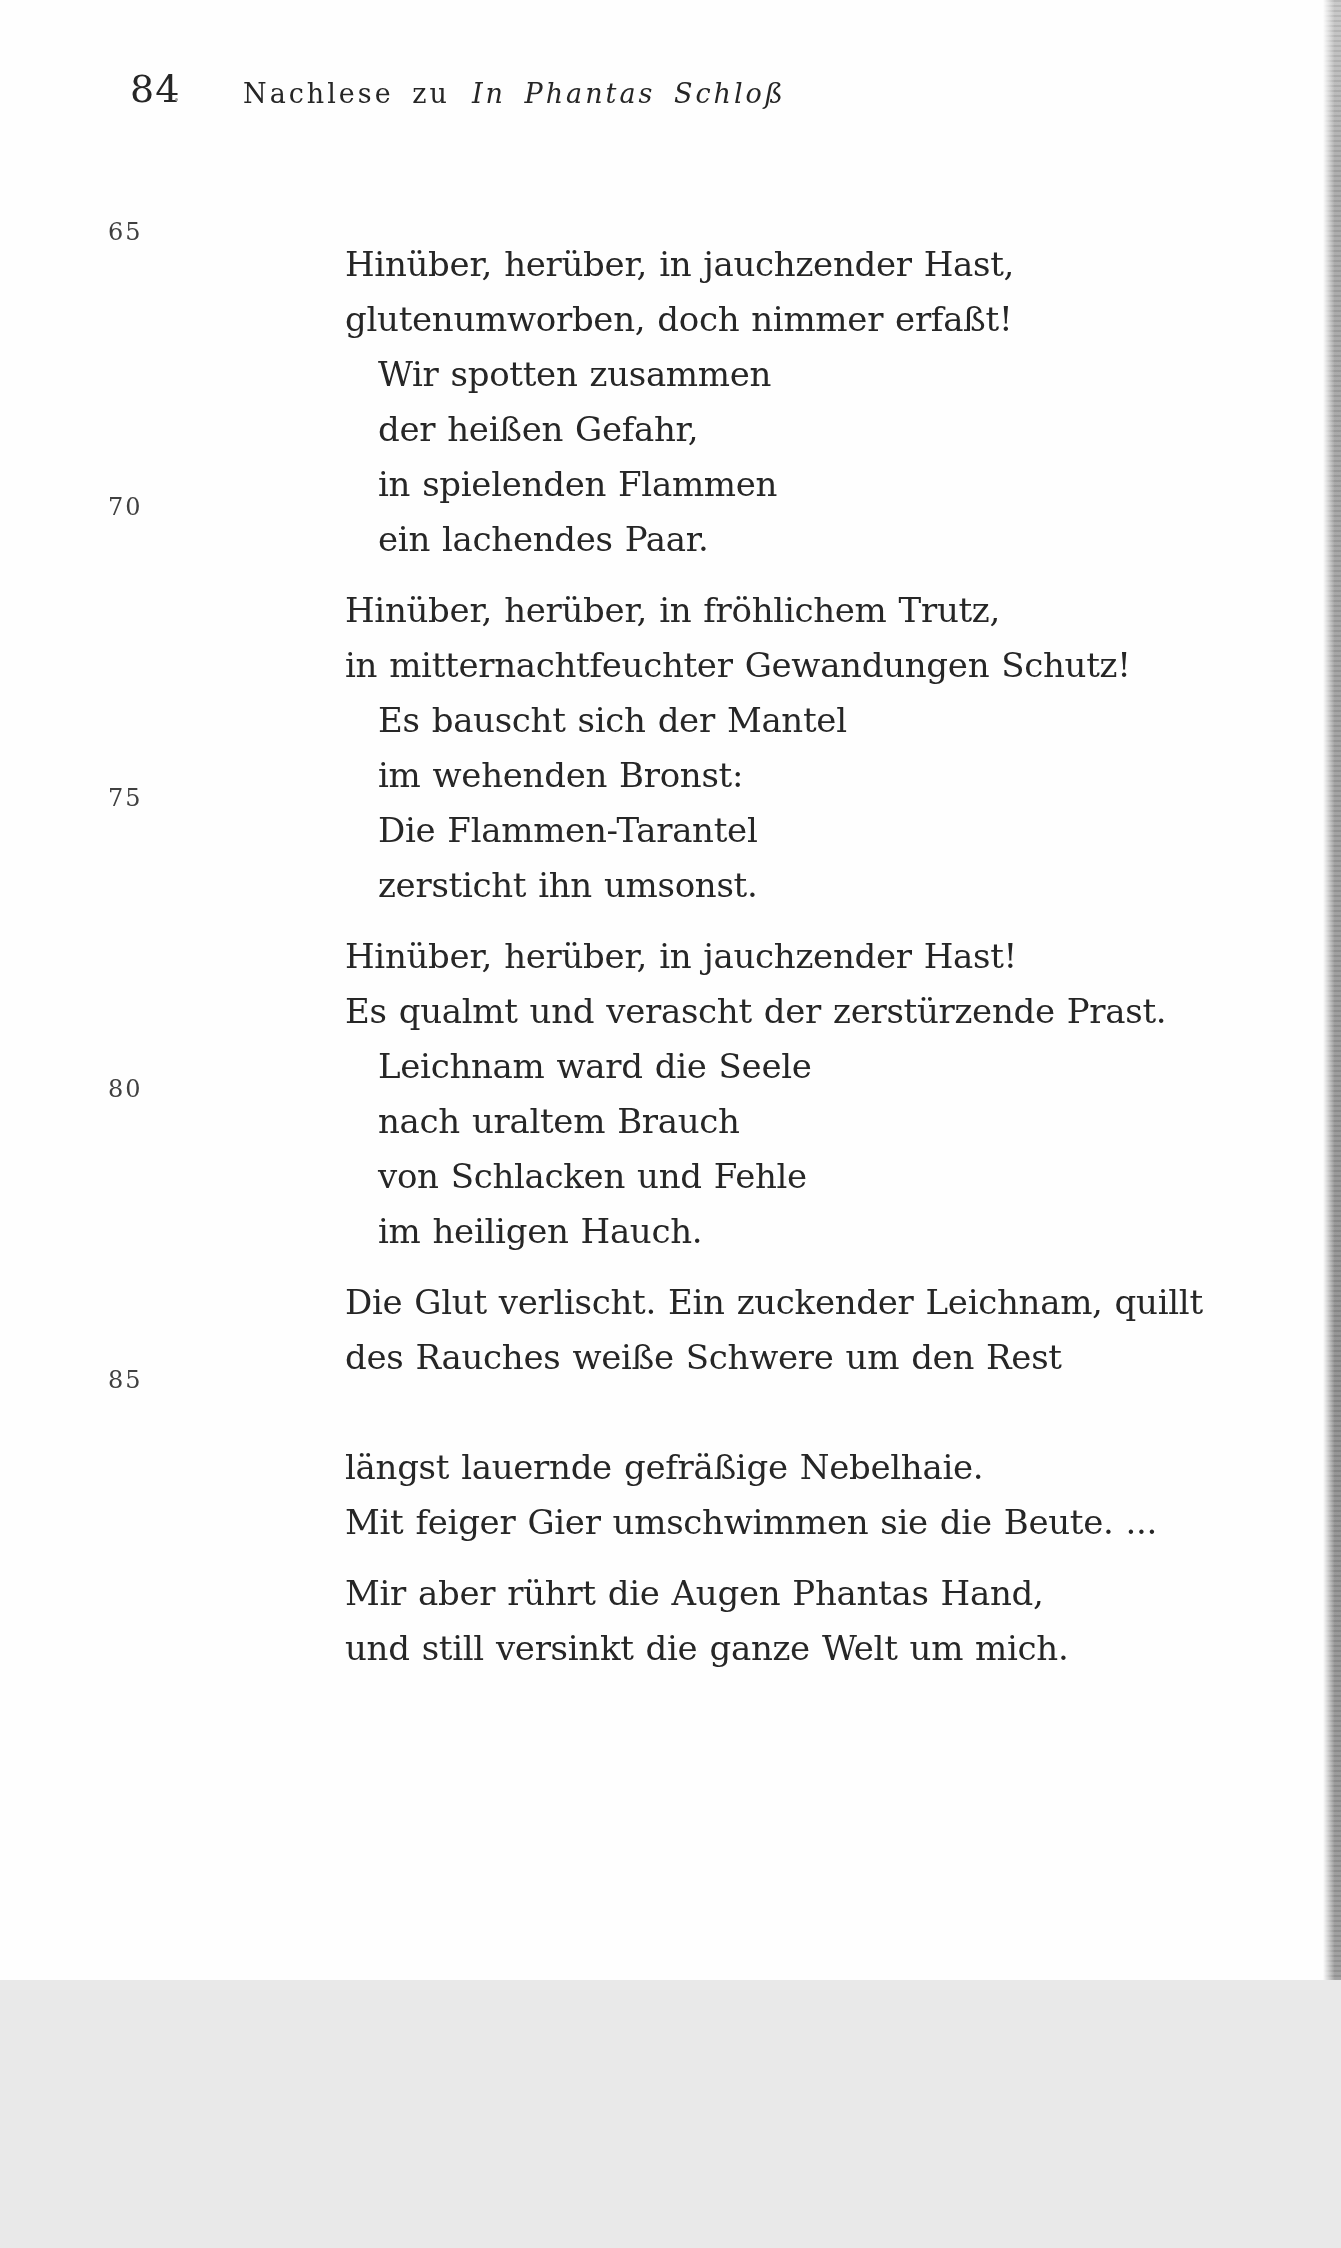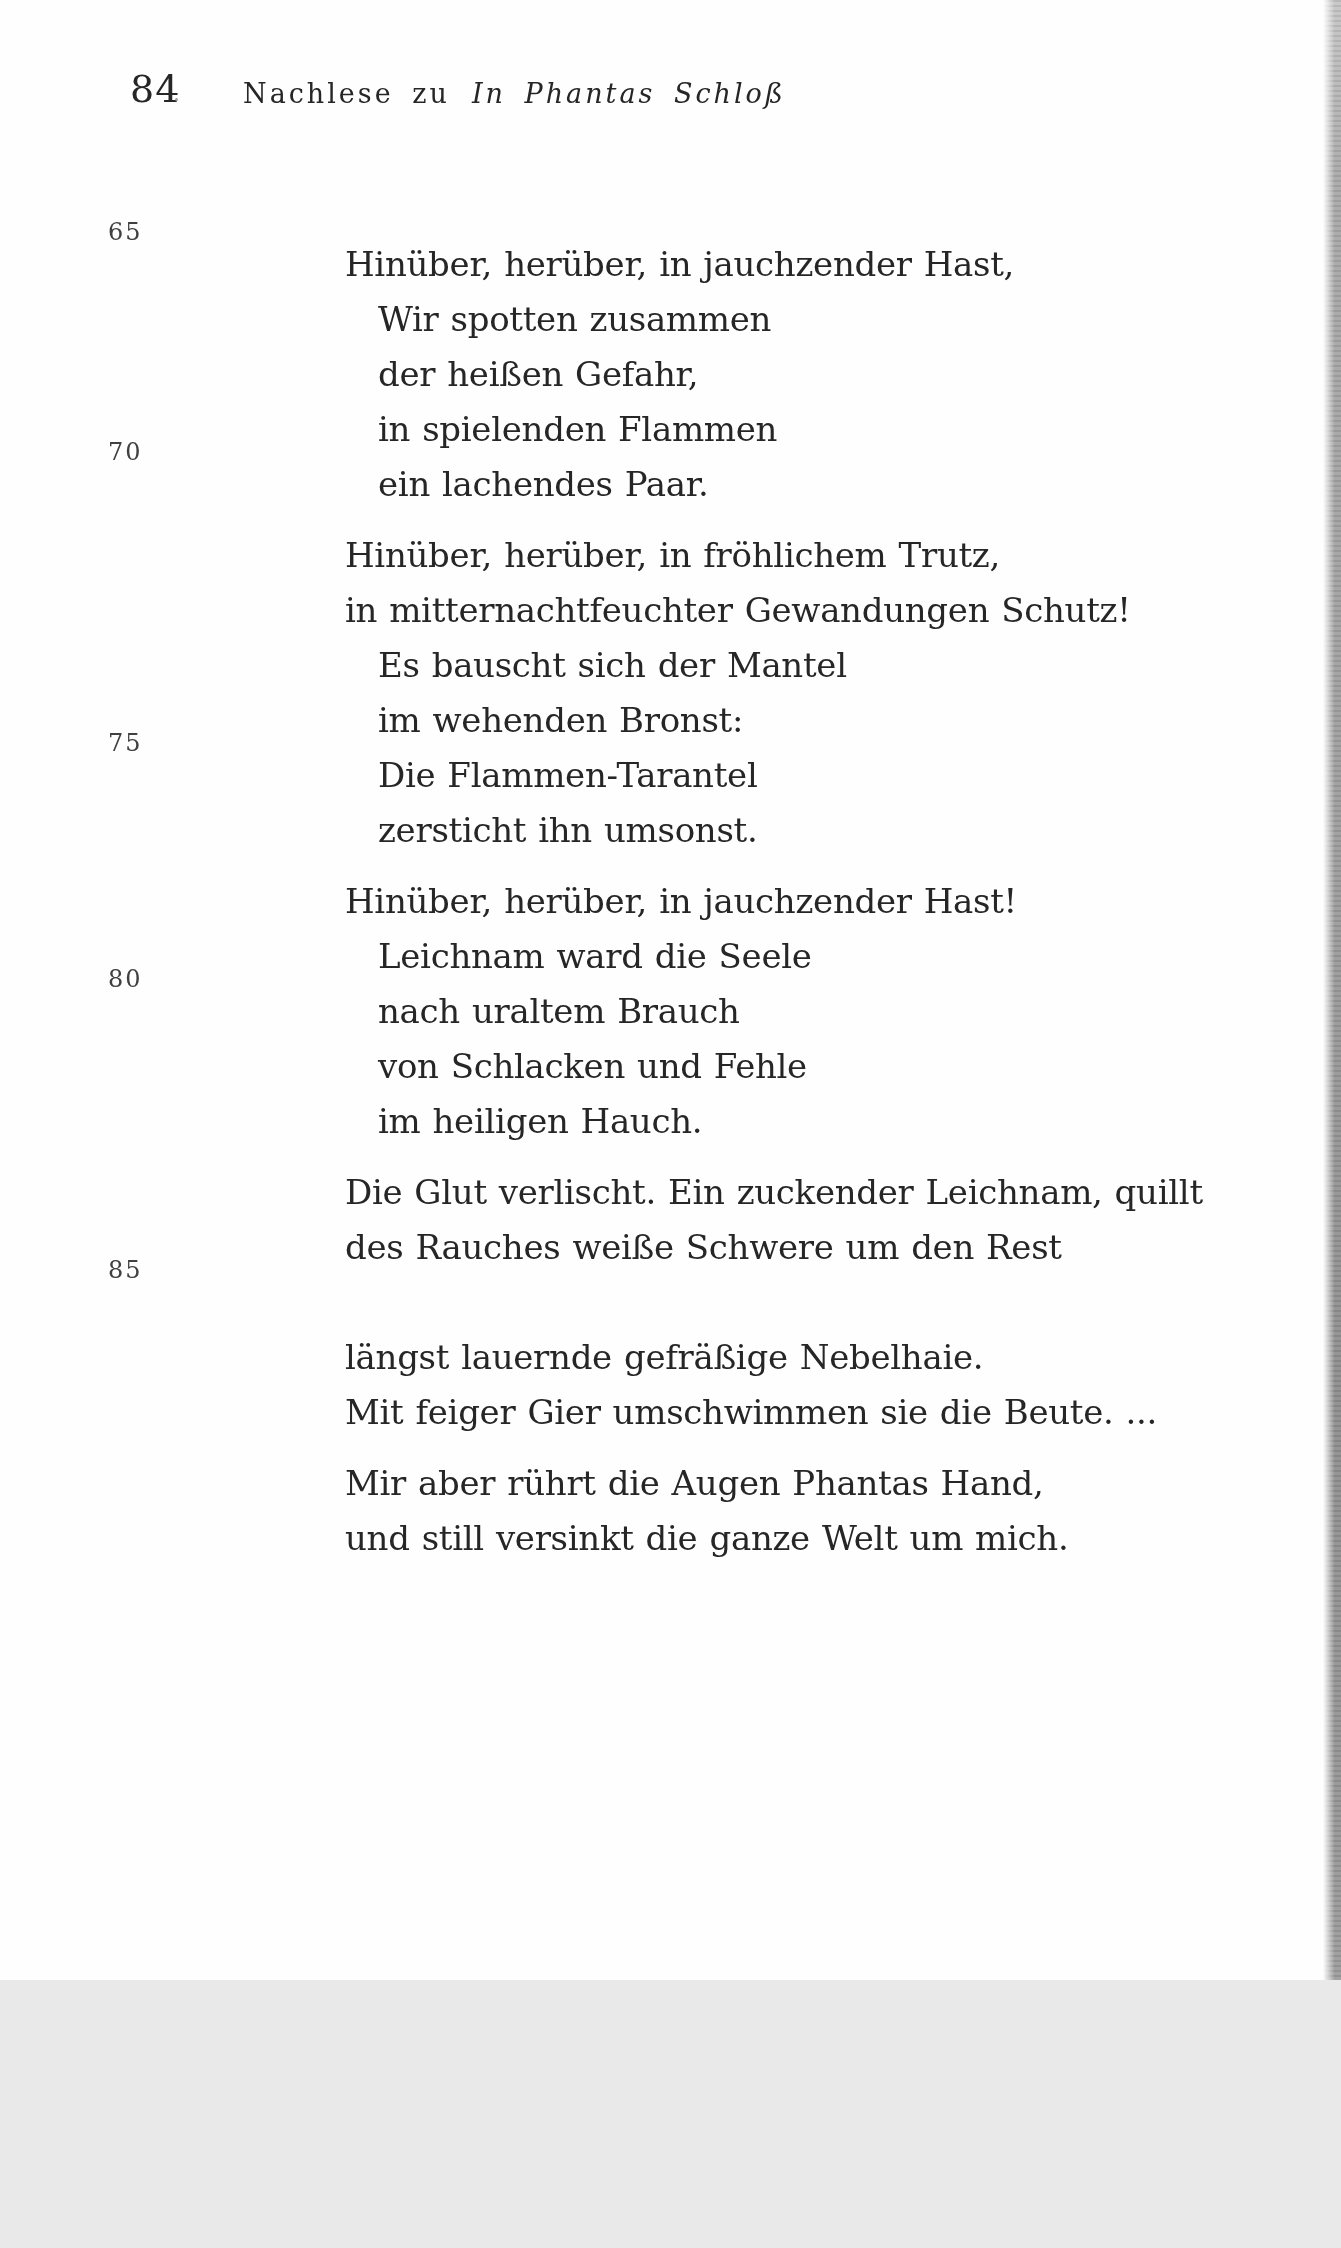--- a/index.html
+++ b/index.html
@@ -62,35 +62,37 @@
 <div class="page">
 
   <div class="running-head">
     <span class="page-number">84</span>
     <span class="head-title"><span>Nachlese zu</span><span class="italic">In Phantas Schloß</span></span>
   </div>
 
   <div class="poem">
       <div class="stanza">
         <div class="line-row"><span class="line-no">65</span><span class="line-text">Hinüber, herüber, in jauchzender Hast,</span></div>
+        <div class="line-row"><span class="line-text">glutenumworben, doch nimmer erfaßt!</span></div>
         <div class="line-row"><span class="line-text indent">Wir spotten zusammen</span></div>
         <div class="line-row"><span class="line-text indent">der heißen Gefahr,</span></div>
         <div class="line-row"><span class="line-text indent">in spielenden Flammen</span></div>
         <div class="line-row"><span class="line-no">70</span><span class="line-text indent">ein lachendes Paar.</span></div>
       </div>
       <div class="stanza">
         <div class="line-row"><span class="line-text">Hinüber, herüber, in fröhlichem Trutz,</span></div>
         <div class="line-row"><span class="line-text">in mitternachtfeuchter Gewandungen Schutz!</span></div>
         <div class="line-row"><span class="line-text indent">Es bauscht sich der Mantel</span></div>
         <div class="line-row"><span class="line-text indent">im wehenden Bronst:</span></div>
         <div class="line-row"><span class="line-no">75</span><span class="line-text indent">Die Flammen-Tarantel</span></div>
         <div class="line-row"><span class="line-text indent">zersticht ihn umsonst.</span></div>
       </div>
       <div class="stanza">
         <div class="line-row"><span class="line-text">Hinüber, herüber, in jauchzender Hast!</span></div>
+        <div class="line-row"><span class="line-text">Es qualmt und verascht der zerstürzende Prast.</span></div>
         <div class="line-row"><span class="line-text indent">Leichnam ward die Seele</span></div>
         <div class="line-row"><span class="line-no">80</span><span class="line-text indent">nach uraltem Brauch</span></div>
         <div class="line-row"><span class="line-text indent">von Schlacken und Fehle</span></div>
         <div class="line-row"><span class="line-text indent">im heiligen Hauch.</span></div>
       </div>
       <div class="stanza">
         <div class="line-row"><span class="line-text">Die Glut verlischt. Ein zuckender Leichnam, quillt</span></div>
         <div class="line-row"><span class="line-text">des Rauches weiße Schwere um den Rest</span></div>
         <div class="line-row"><span class="line-no">85</span></div>
         <div class="line-row"><span class="line-text">längst lauernde gefräßige Nebelhaie.</span></div>

